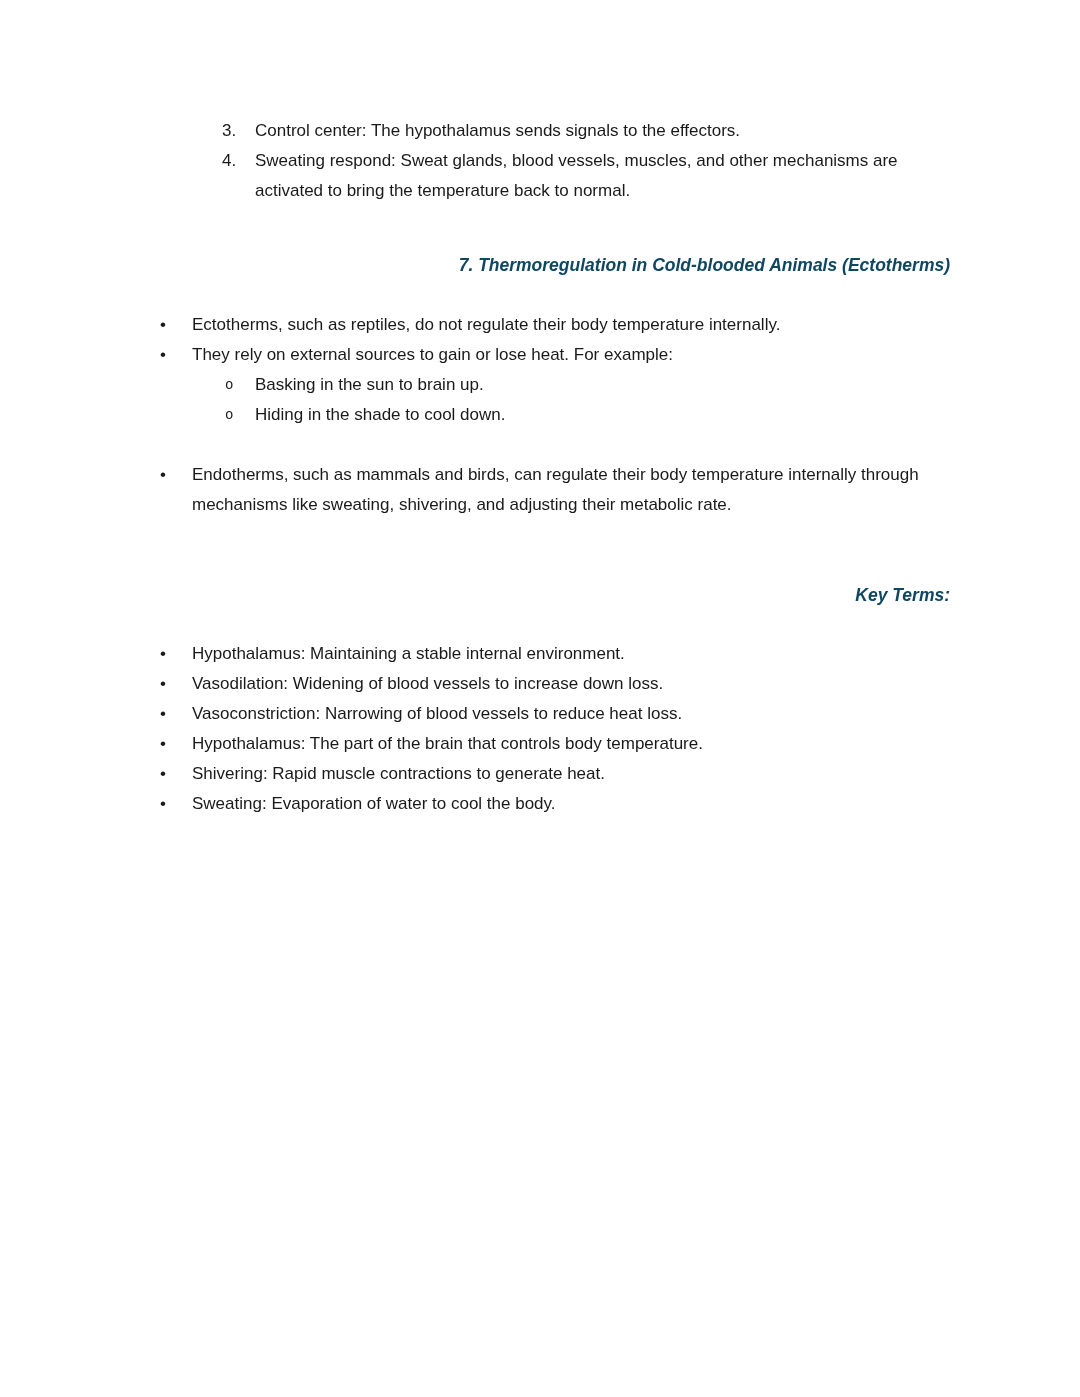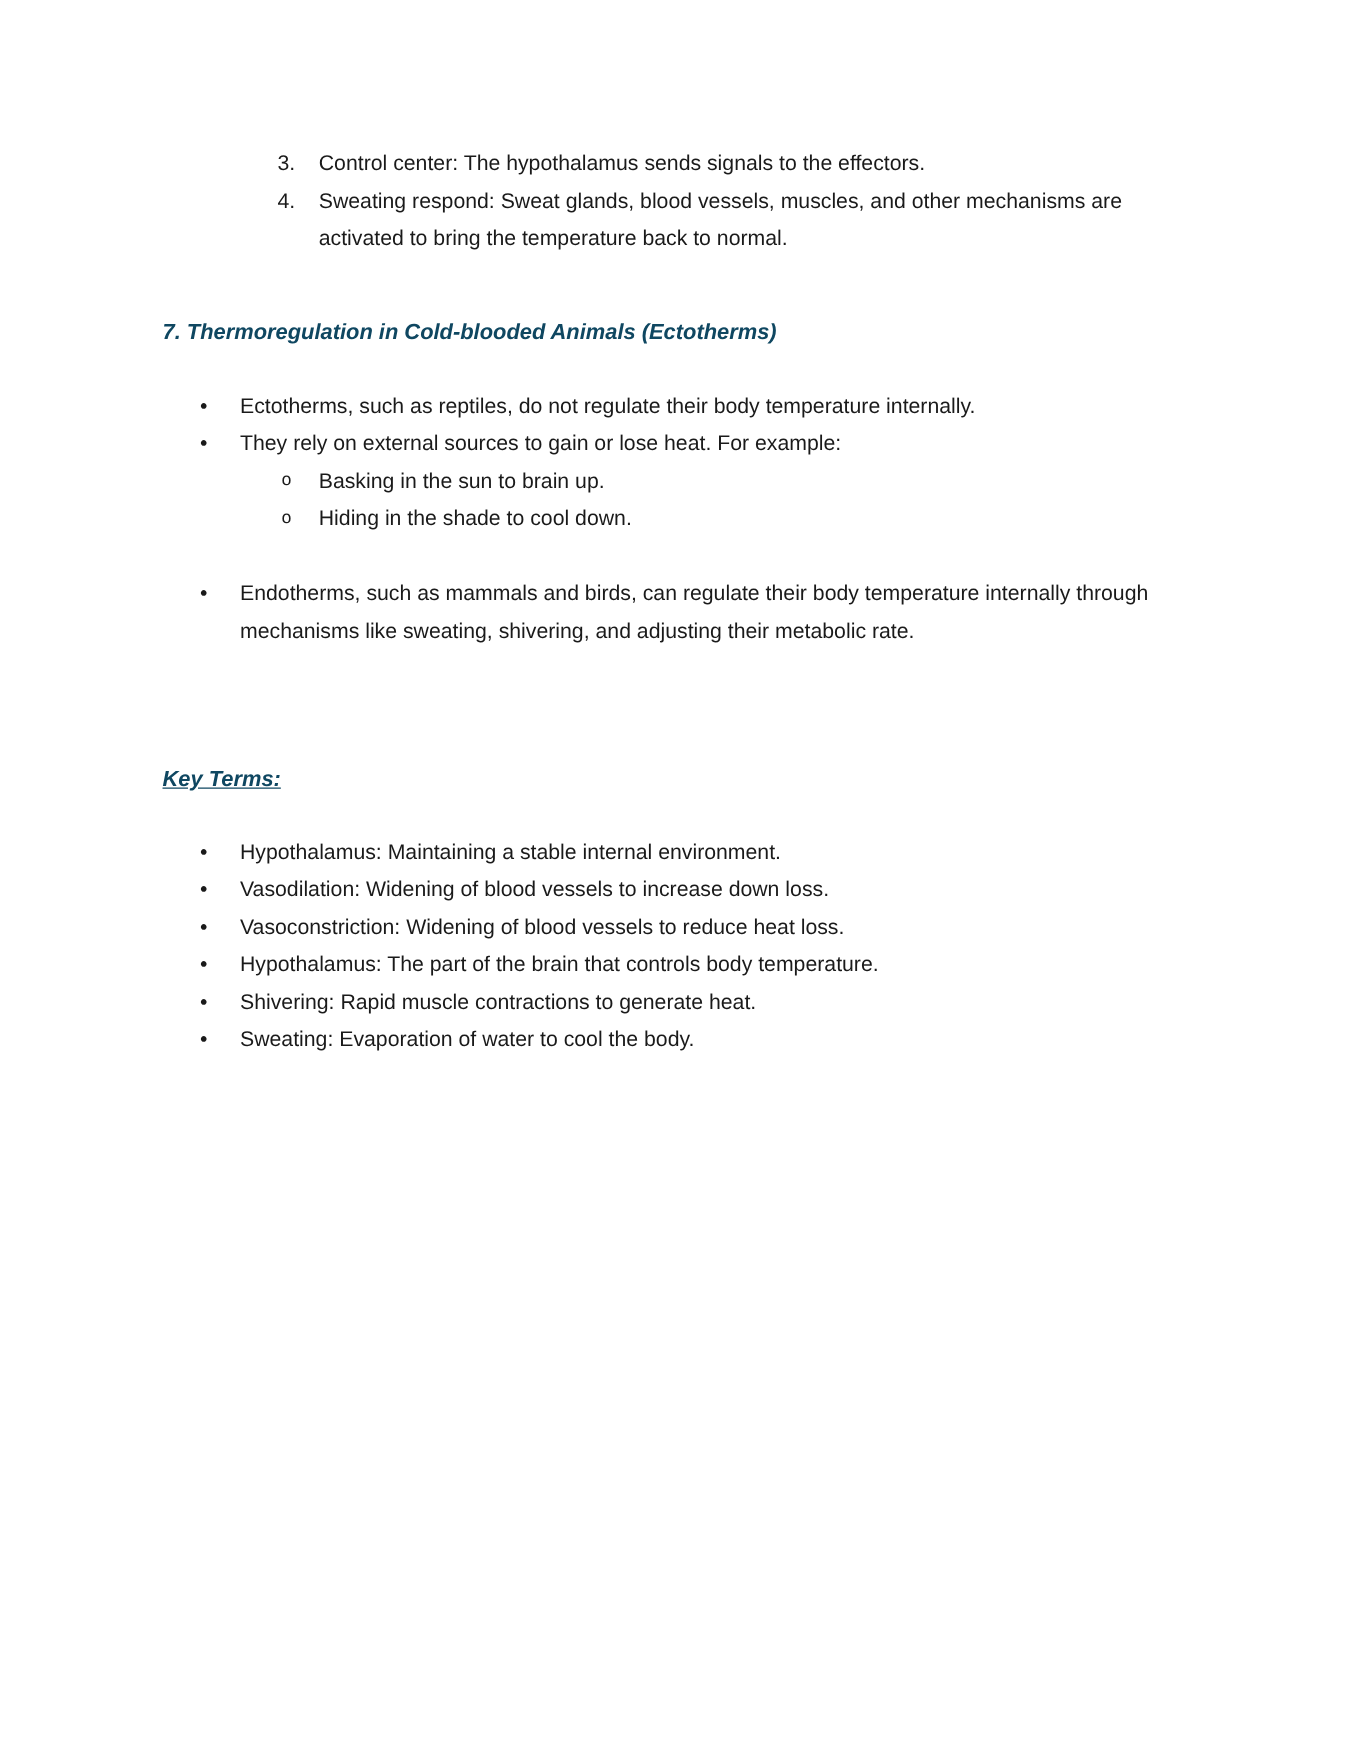--- a/index.html
+++ b/index.html
@@ -20,24 +20,25 @@
     line-height: 30px;
     color: #1a1a1a;
   }
   .heading {
     font-size: 17.5px;
     font-weight: 700;
     font-style: italic;
     color: #0F4761;
     margin: 0;
     line-height: 30px;
+    text-align: right;
   }
   .h-sec7  { margin-top: 44px; }
   .h-sec8  { margin-top: 28px; }
-  .h-terms { margin-top: 88px; text-decoration: underline; }
+  .h-terms { margin-top: 60px; }
 
   .list { margin: 0; padding: 0; }
   .list.after-heading { margin-top: 30px; }
   .list.terms-list    { margin-top: 29px; }
 
   .li {
     display: flex;
     align-items: flex-start;
   }
   .marker {
@@ -119,21 +120,21 @@
     <div class="li b1">
       <span class="marker">•</span>
       <span class="li-text"><b>Hypothalamus</b><span>: Maintaining a stable internal environment.</span></span>
     </div>
     <div class="li b1">
       <span class="marker">•</span>
       <span class="li-text"><b>Vasodilation</b><span>: Widening of blood vessels to increase down loss.</span></span>
     </div>
     <div class="li b1">
       <span class="marker">•</span>
-      <span class="li-text"><b>Vasoconstriction</b><span>: Widening of blood vessels to reduce heat loss.</span></span>
+      <span class="li-text"><b>Vasoconstriction</b><span>: Narrowing of blood vessels to reduce heat loss.</span></span>
     </div>
     <div class="li b1">
       <span class="marker">•</span>
       <span class="li-text"><b>Hypothalamus</b><span>: The part of the brain that controls body temperature.</span></span>
     </div>
     <div class="li b1">
       <span class="marker">•</span>
       <span class="li-text"><b>Shivering</b><span>: Rapid muscle contractions to generate heat.</span></span>
     </div>
     <div class="li b1">

